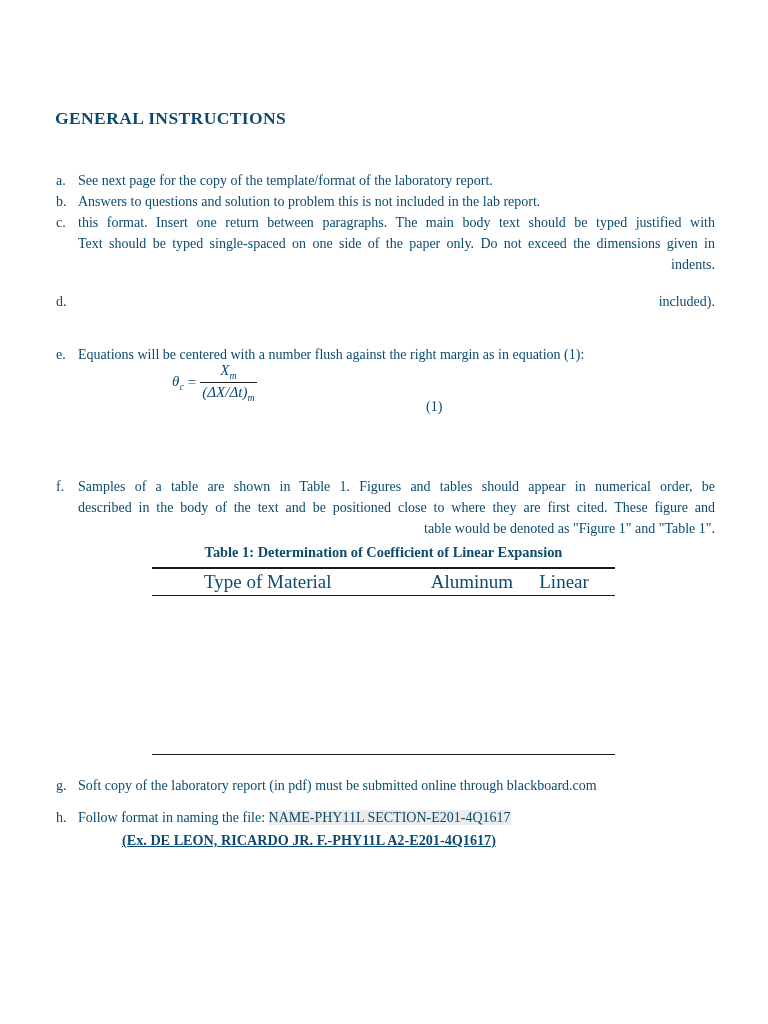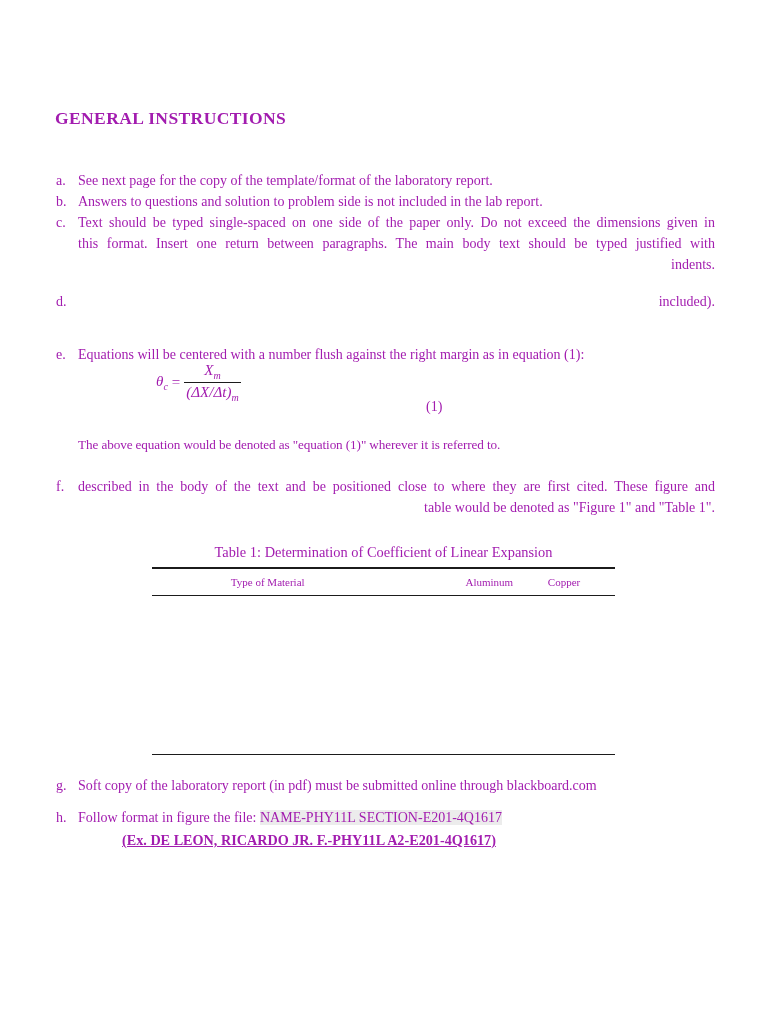--- a/index.html
+++ b/index.html
@@ -1,58 +1,58 @@
 <!DOCTYPE html>
 <html><head>
 <meta charset="utf-8">
 <style>
   html,body { margin:0; padding:0; background:#ffffff; }
   .page {
     position:relative;
     width:768px; height:1024px;
     background:#ffffff;
     font-family:"Liberation Serif", serif;
-    color:#a21caf;
+    color:#0c4a6e;
     overflow:hidden;
   }
   .title {
     position:absolute; left:55px; top:108px;
     font-size:17.5px; font-weight:bold; letter-spacing:0.4px;
     margin:0;
   }
   .item { position:absolute; left:56px; width:659px; font-size:14px; line-height:21px; }
   .item .marker { position:absolute; left:0; top:0; width:22px; }
   .item .body { margin-left:22px; }
   .jline { text-align:justify; text-align-last:justify; }
   .lline { text-align:right; }
   .eq-block {
-    position:absolute; left:156px; top:362px;
+    position:absolute; left:172px; top:362px;
     font-size:15px; display:flex; align-items:center;
   }
   .eq-var { font-style:italic; }
   .eq-block sub { font-size:10px; font-style:italic; }
   .eq-equals { margin:0 4px; font-style:normal; }
   .frac { display:inline-block; text-align:center; vertical-align:middle; }
   .frac .num { display:block; border-bottom:1.2px solid #1b1b1b; padding:0 8px 1px 8px; }
   .frac .den { display:block; padding:1px 2px 0 2px; }
   .eq-number { position:absolute; left:426px; top:399px; font-size:14px; }
   .eq-note { position:absolute; left:78px; top:437px; font-size:13.2px; letter-spacing:-0.1px; }
   .t-caption {
     position:absolute; left:152px; top:544px; width:463px;
-    text-align:center; font-weight:normal; font-size:14.4px;
+    text-align:center; font-weight:bold; font-size:14.4px;
   }
   .table1 {
     position:absolute; left:152px; top:567px; width:463px;
     border-top:2px solid #1b1b1b;
   }
   .t-header {
     display:flex; align-items:center;
     height:26px;
     border-bottom:1.6px solid #1b1b1b;
-    font-size:11px;
+    font-size:19px;
   }
   .t-header .c1 { width:50%; text-align:center; }
   .t-header .c2 { width:28%; text-align:right; }
   .t-header .c3 { width:22%; text-align:center; }
   .t-body { height:158px; border-bottom:1.6px solid #1b1b1b; }
   .single { white-space:nowrap; }
   .h-file { font-weight:normal; background:#ececec; }
   .h-example {
     position:absolute; left:122px; top:832px;
     font-size:14.2px; font-weight:bold; white-space:nowrap;text-decoration:underline;
@@ -65,28 +65,28 @@
 
   <h1 class="title">GENERAL INSTRUCTIONS</h1>
 
   <div class="item single" style="top:170px;">
     <span class="marker">a.</span>
     <div class="body">See next page for the copy of the template/format of the laboratory report.</div>
   </div>
 
   <div class="item single" style="top:191px;">
     <span class="marker">b.</span>
-    <div class="body">Answers to questions and solution to problem side is not included in the lab report.</div>
+    <div class="body">Answers to questions and solution to problem this is not included in the lab report.</div>
   </div>
 
   <div class="item" style="top:212px;">
     <span class="marker">c.</span>
     <div class="body">
+      <div class="jline">this format.  Insert one return between paragraphs. The main body text should be typed justified with</div>
       <div class="jline">Text should be typed single-spaced on one side of the paper only. Do not exceed the dimensions given in</div>
-      <div class="jline">this format.  Insert one return between paragraphs. The main body text should be typed justified with</div>
       <div class="lline">indents.</div>
     </div>
   </div>
 
   <div class="item" style="top:291px;">
     <span class="marker">d.</span>
     <div class="body">
       <div class="lline">included).</div>
     </div>
   </div>
@@ -99,46 +99,46 @@
   <div class="eq-block">
     <span class="eq-var"><span>θ</span><sub>c</sub></span>
     <span class="eq-equals">=</span>
     <span class="frac">
       <span class="num eq-var"><span>X</span><sub>m</sub></span>
       <span class="den eq-var"><span>(ΔX/Δt)</span><sub>m</sub></span>
     </span>
   </div>
   <div class="eq-number">(1)</div>
 
-  <div class="eq-note">The above equation would be denoted as "equation (1)" wherever it is referred to.</div>
 
   <div class="item" style="top:476px;">
     <span class="marker">f.</span>
     <div class="body">
+      <div class="jline">Samples of a table are shown in Table 1. Figures and tables should appear in numerical order, be</div>
       <div class="jline">described in the body of the text and be positioned close to where they are first cited. These figure and</div>
       <div class="lline">table would be denoted as "Figure 1" and "Table 1".</div>
     </div>
   </div>
 
   <div class="t-caption">Table 1: Determination of Coefficient of Linear Expansion</div>
 
   <div class="table1">
     <div class="t-header">
       <span class="c1">Type of Material</span>
       <span class="c2">Aluminum</span>
-      <span class="c3">Copper</span>
+      <span class="c3">Linear</span>
     </div>
     <div class="t-body"></div>
   </div>
 
   <div class="item single" style="top:775px;">
     <span class="marker">g.</span>
     <div class="body">Soft copy of the laboratory report (in pdf) must be submitted online through blackboard.com</div>
   </div>
 
   <div class="item single" style="top:807px;">
     <span class="marker">h.</span>
-    <div class="body"><span>Follow format in figure the file: </span><span class="h-file">NAME-PHY11L SECTION-E201-4Q1617</span></div>
+    <div class="body"><span>Follow format in naming the file: </span><span class="h-file">NAME-PHY11L SECTION-E201-4Q1617</span></div>
   </div>
 
   <div class="h-example">(Ex. DE LEON, RICARDO JR. F.-PHY11L A2-E201-4Q1617)</div>
 
 </div>
 
 </body></html>

